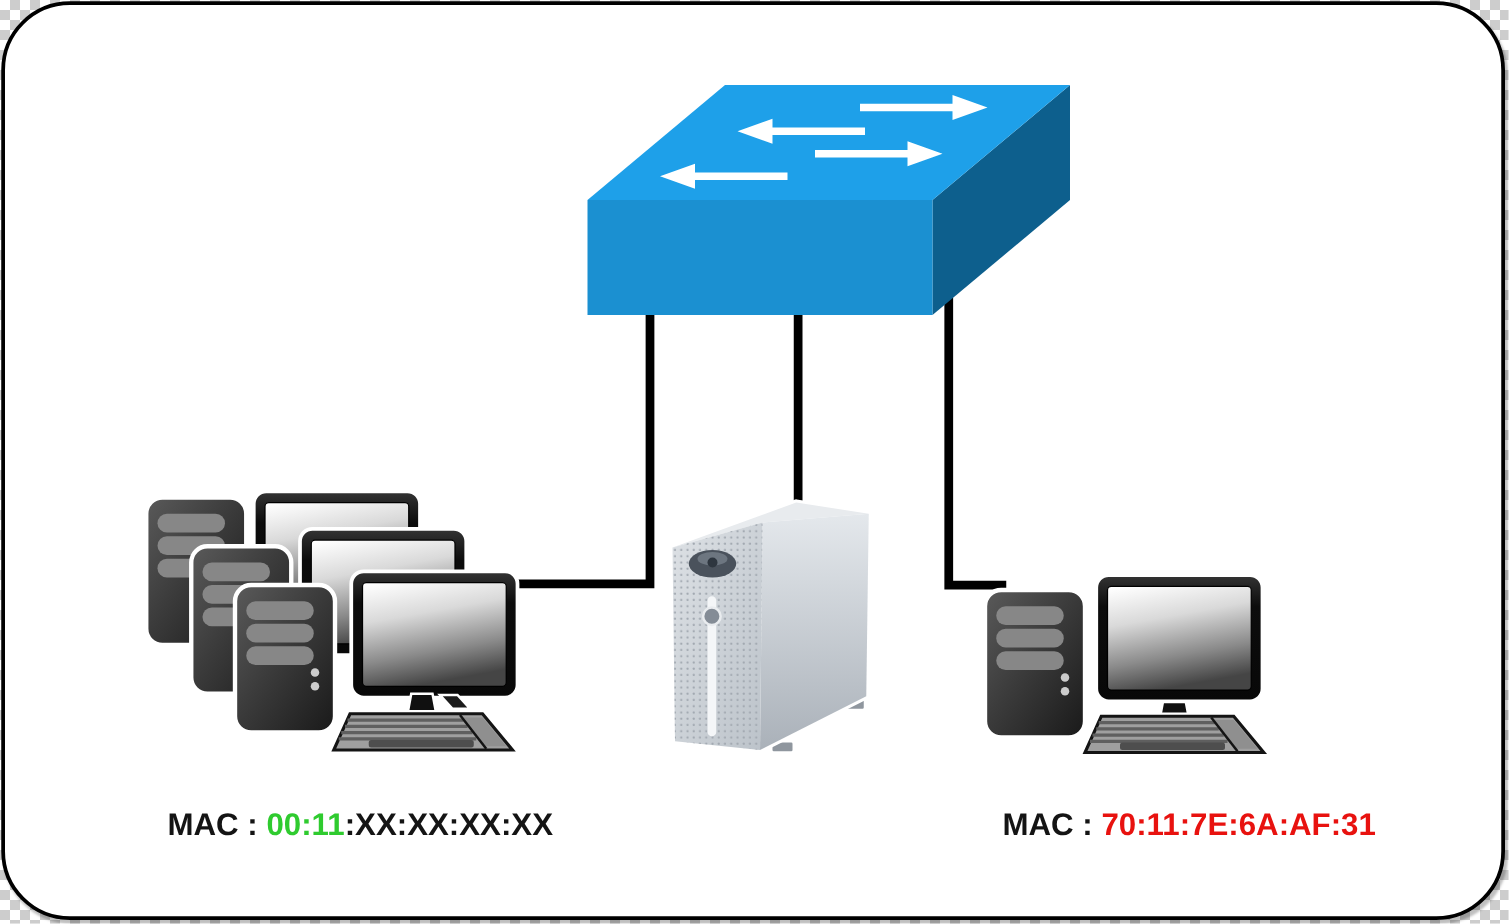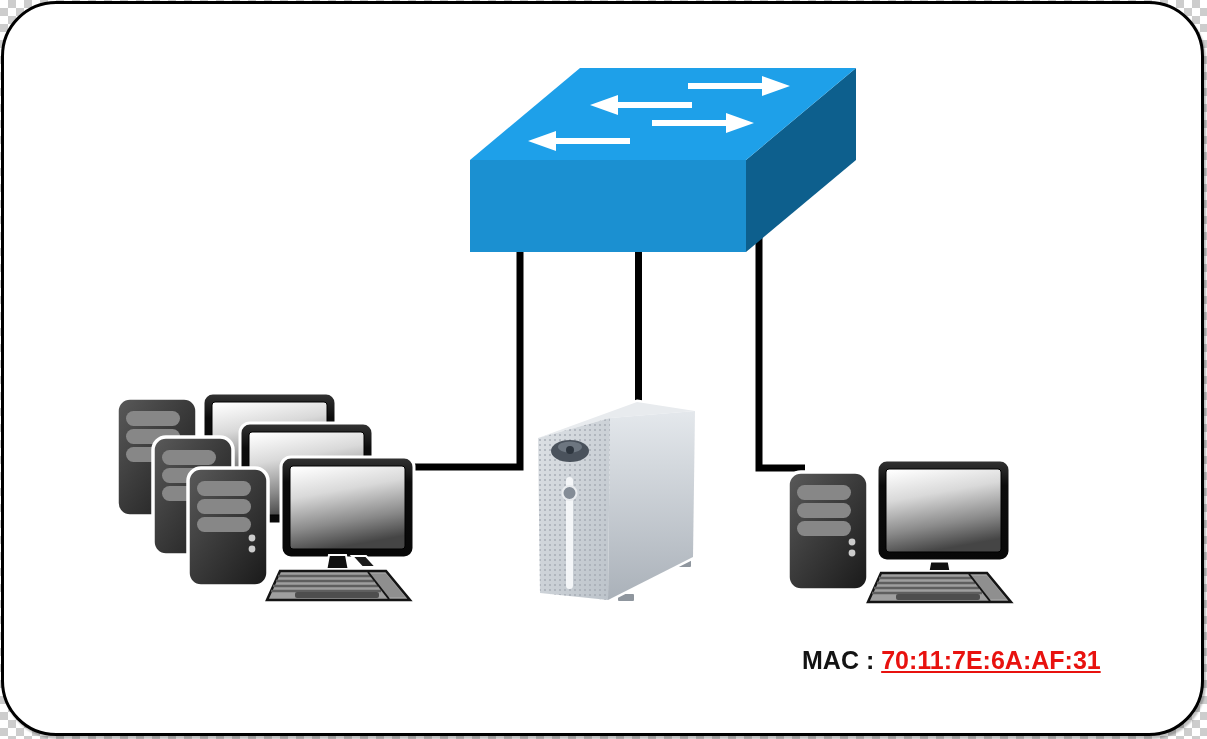--- a/index.html
+++ b/index.html
@@ -132,16 +132,19 @@
     <circle cx="41.5" cy="100" r="7" fill="#848c96" stroke="#e9ecef" stroke-width="2"></circle>
   </svg>
 
   <svg style="left:780px;top:450px;" width="235" height="160" viewBox="0 0 235 160">
     <use href="#tower" transform="translate(8,22)"></use>
     <use href="#stand" transform="translate(148,108)"></use>
     <use href="#monitor" transform="translate(97,10)"></use>
     <use href="#kbd" transform="translate(88,123)"></use>
   </svg>
 
+  <div class="mac-label" id="label-group">
+    <span>MAC : </span><span style="color: rgb(47, 203, 47);">00:11</span><span>:XX:XX:XX:XX</span>
+  </div>
   <div class="mac-label" id="label-desktop">
-    <span>MAC : </span><span style="color: rgb(232, 18, 15); text-decoration: underline;">70:11:7E:6A:AF:31</span><span></span>
+    <span>MAC : </span><span style="color: rgb(232, 18, 15);">70:11:7E:6A:AF:31</span><span></span>
   </div>
 </div>
 
 </body></html>

